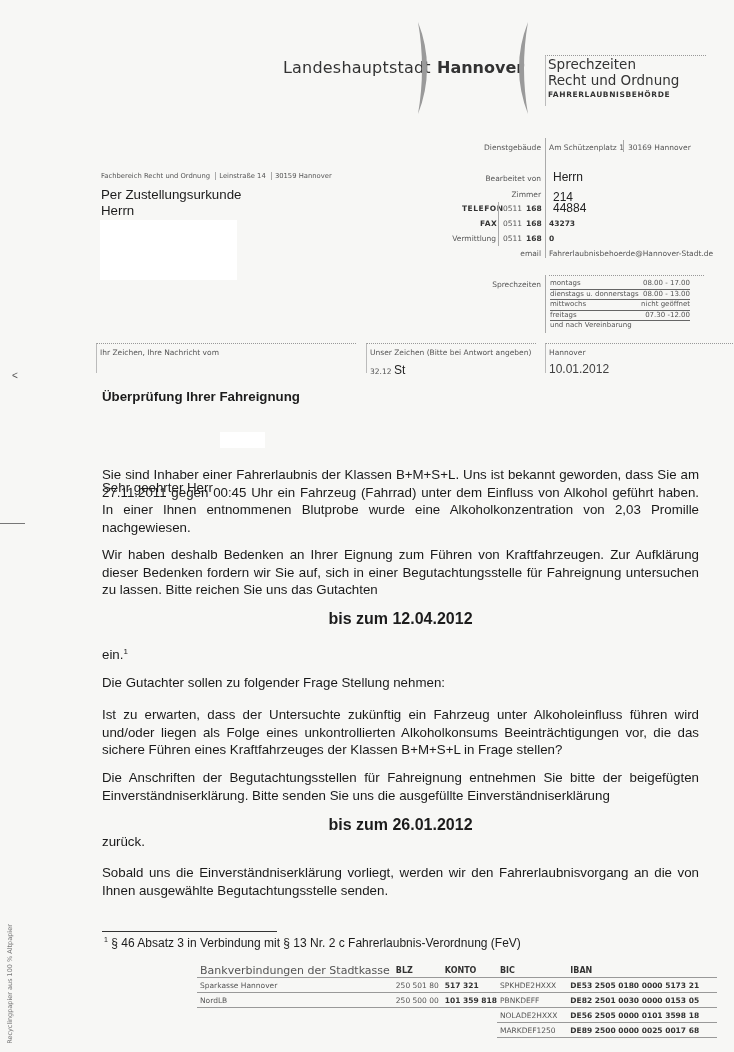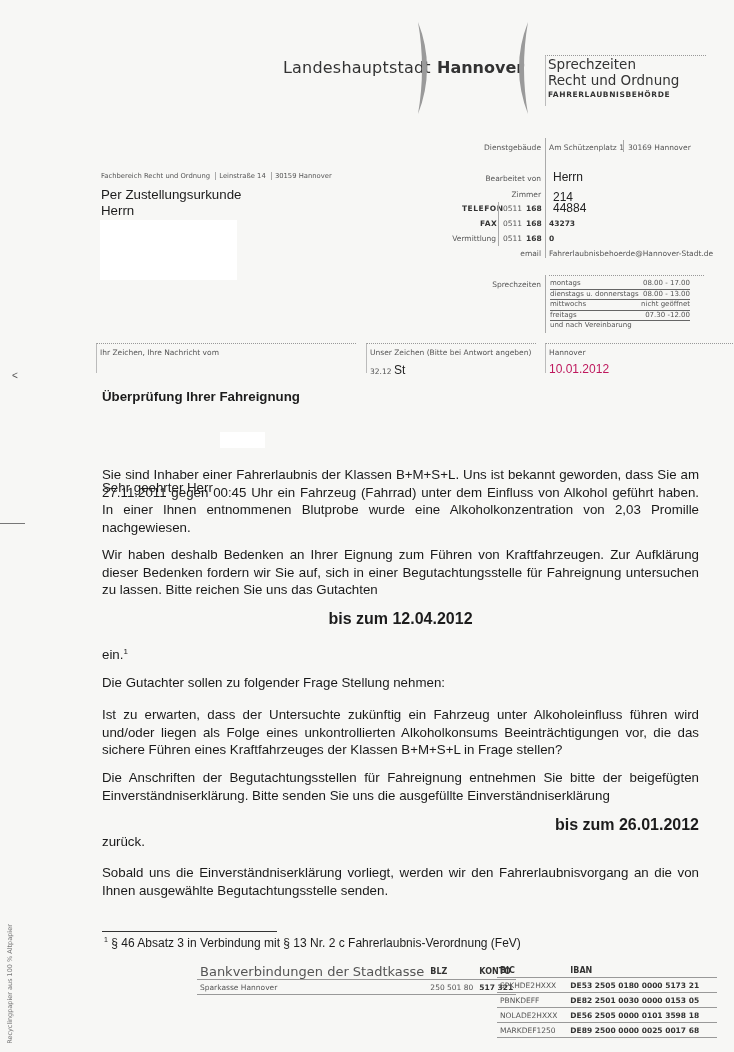--- a/index.html
+++ b/index.html
@@ -19,21 +19,21 @@
   .hours{left:550px;top:279px;width:140px;font-family:"DejaVu Sans",sans-serif;font-size:7px;color:#555;}
   .hours .row{display:flex;justify-content:space-between;border-bottom:1px solid #666;height:9.5px;line-height:9px;}
   .hours .last{border-bottom:none;}
   .ref-box{position:absolute;top:343px;border-top:1px dotted #999;border-left:1px solid #bbb;height:30px;font-family:"DejaVu Sans",sans-serif;font-size:7.5px;color:#555;padding-left:3px;padding-top:4px;box-sizing:border-box;}
   .body{position:absolute;left:102px;width:597px;font-size:13.3px;line-height:17.5px;color:#1a1a1a;text-align:justify;}
   .center-bold{position:absolute;left:102px;width:597px;text-align:center;font-weight:bold;font-size:16px;}
   .subject{left:102px;top:389px;font-weight:bold;font-size:13.3px;}
   .bank{position:absolute;font-family:"DejaVu Sans",sans-serif;font-size:7.5px;color:#555;border-collapse:collapse;}
   .bank td,.bank th{padding:0 3px;height:14px;text-align:left;white-space:nowrap;}
   .bank th{font-size:8px;color:#333;font-weight:bold;height:13px;}
-  .bank th.plain{font-weight:normal;font-size:13px;color:#555;text-align:center;}
+  .bank th.plain{font-weight:normal;font-size:11px;color:#555;}
   .bank tbody tr{border-top:1px solid #999;}
   .bank tbody tr:last-child{border-bottom:1px solid #999;}
   .bold{font-weight:bold;color:#333;}
   .redact{position:absolute;background:#fff;}
 </style>
 </head>
 <body>
 
 <div class="abs hdr-left">Landeshauptstadt</div>
 <svg class="arc" style="left:416px;top:22px;" viewBox="0 0 20 92">
@@ -132,34 +132,34 @@
 
 <div class="ref-box" style="left:96px;width:260px;">
   <span>Ihr Zeichen, Ihre Nachricht vom</span>
 </div>
 <div class="ref-box" style="left:366px;width:170px;">
   <div>Unser Zeichen (Bitte bei Antwort angeben)</div>
   <div style="margin-top:6px;"><span>32.12</span> <span style="font-family:'Liberation Sans',sans-serif;font-size:12px;color:#222;">St</span></div>
 </div>
 <div class="ref-box" style="left:545px;width:190px;">
   <div>Hannover</div>
-  <div style="margin-top:5px;font-family:'Liberation Sans',sans-serif;font-size:12px;color:#be185d;">10.01.2012</div>
+  <div style="margin-top:5px;font-family:'Liberation Sans',sans-serif;font-size:12px;color:#404040;">10.01.2012</div>
 </div>
 
 <div class="abs subject">Überprüfung Ihrer Fahreignung</div>
 <div class="body" style="top:443px;margin-top:36px;"><span>Sehr geehrter Herr</span></div>
 <div class="redact" style="left:220px;top:432px;width:45px;height:16px;"></div>
 <div class="body" style="top:466px;">Sie sind Inhaber einer Fahrerlaubnis der Klassen B+M+S+L. Uns ist bekannt geworden, dass Sie am 27.11.2011 gegen 00:45 Uhr ein Fahrzeug (Fahrrad) unter dem Einfluss von Alkohol geführt haben. In einer Ihnen entnommenen Blutprobe wurde eine Alkoholkonzentration von 2,03 Promille nachgewiesen.</div>
 <div class="body" style="top:546px;">Wir haben deshalb Bedenken an Ihrer Eignung zum Führen von Kraftfahrzeugen. Zur Aufklärung dieser Bedenken fordern wir Sie auf, sich in einer Begutachtungsstelle für Fahreignung untersu­chen zu lassen. Bitte reichen Sie uns das Gutachten</div>
 <div class="center-bold" style="top:610px;">bis zum 12.04.2012</div>
 <div class="body" style="top:643px;"><span>ein.</span><sup style="font-size:8px;">1</sup></div>
 <div class="body" style="top:674px;">Die Gutachter sollen zu folgender Frage Stellung nehmen:</div>
 <div class="body" style="top:706px;">Ist zu erwarten, dass der Untersuchte zukünftig ein Fahrzeug unter Alkoholeinfluss führen wird und/oder liegen als Folge eines unkontrollierten Alkoholkonsums Beeinträchtigungen vor, die das sichere Führen eines Kraftfahrzeuges der Klassen B+M+S+L in Frage stellen?</div>
 <div class="body" style="top:769px;">Die Anschriften der Begutachtungsstellen für Fahreignung entnehmen Sie bitte der beigefügten Einverständniserklärung. Bitte senden Sie uns die ausgefüllte Einverständniserklärung</div>
-<div class="center-bold" style="top:816px;text-align:right;">bis zum 26.01.2012</div>
+<div class="center-bold" style="top:816px;">bis zum 26.01.2012</div>
 <div class="body" style="top:833px;">zurück.</div>
 <div class="body" style="top:864px;">Sobald uns die Einverständniserklärung vorliegt, werden wir den Fahrerlaubnisvorgang an die von Ihnen ausgewählte Begutachtungsstelle senden.</div>
 
 <div class="abs" style="left:102px;top:931px;width:175px;border-top:1px solid #333;"></div>
 <div class="abs" style="left:104px;top:936px;font-size:12px;">
   <sup style="font-size:7px;">1</sup>
   <span>§ 46 Absatz 3 in Verbindung mit § 13 Nr. 2 c Fahrerlaubnis-Verordnung (FeV)</span>
 </div>
 
 <table class="bank" style="left:197px;top:964px;width:285px;">
@@ -168,20 +168,25 @@
     <th class="plain">Bankverbindungen der Stadtkasse</th>
     <th>BLZ</th>
     <th>KONTO</th>
   </tr>
     </thead>
   <tbody>
     <tr>
         <td>Sparkasse Hannover</td>
         <td>250 501 80</td>
         <td class="bold">517 321</td>
+      </tr>
+    <tr>
+        <td>NordLB</td>
+        <td>250 500 00</td>
+        <td class="bold">101 359 818</td>
       </tr>
   </tbody>
 </table>
 <table class="bank" style="left:497px;top:964px;width:220px;">
   <thead>
       <tr>
     <th>BIC</th>
     <th>IBAN</th>
   </tr>
     </thead>

